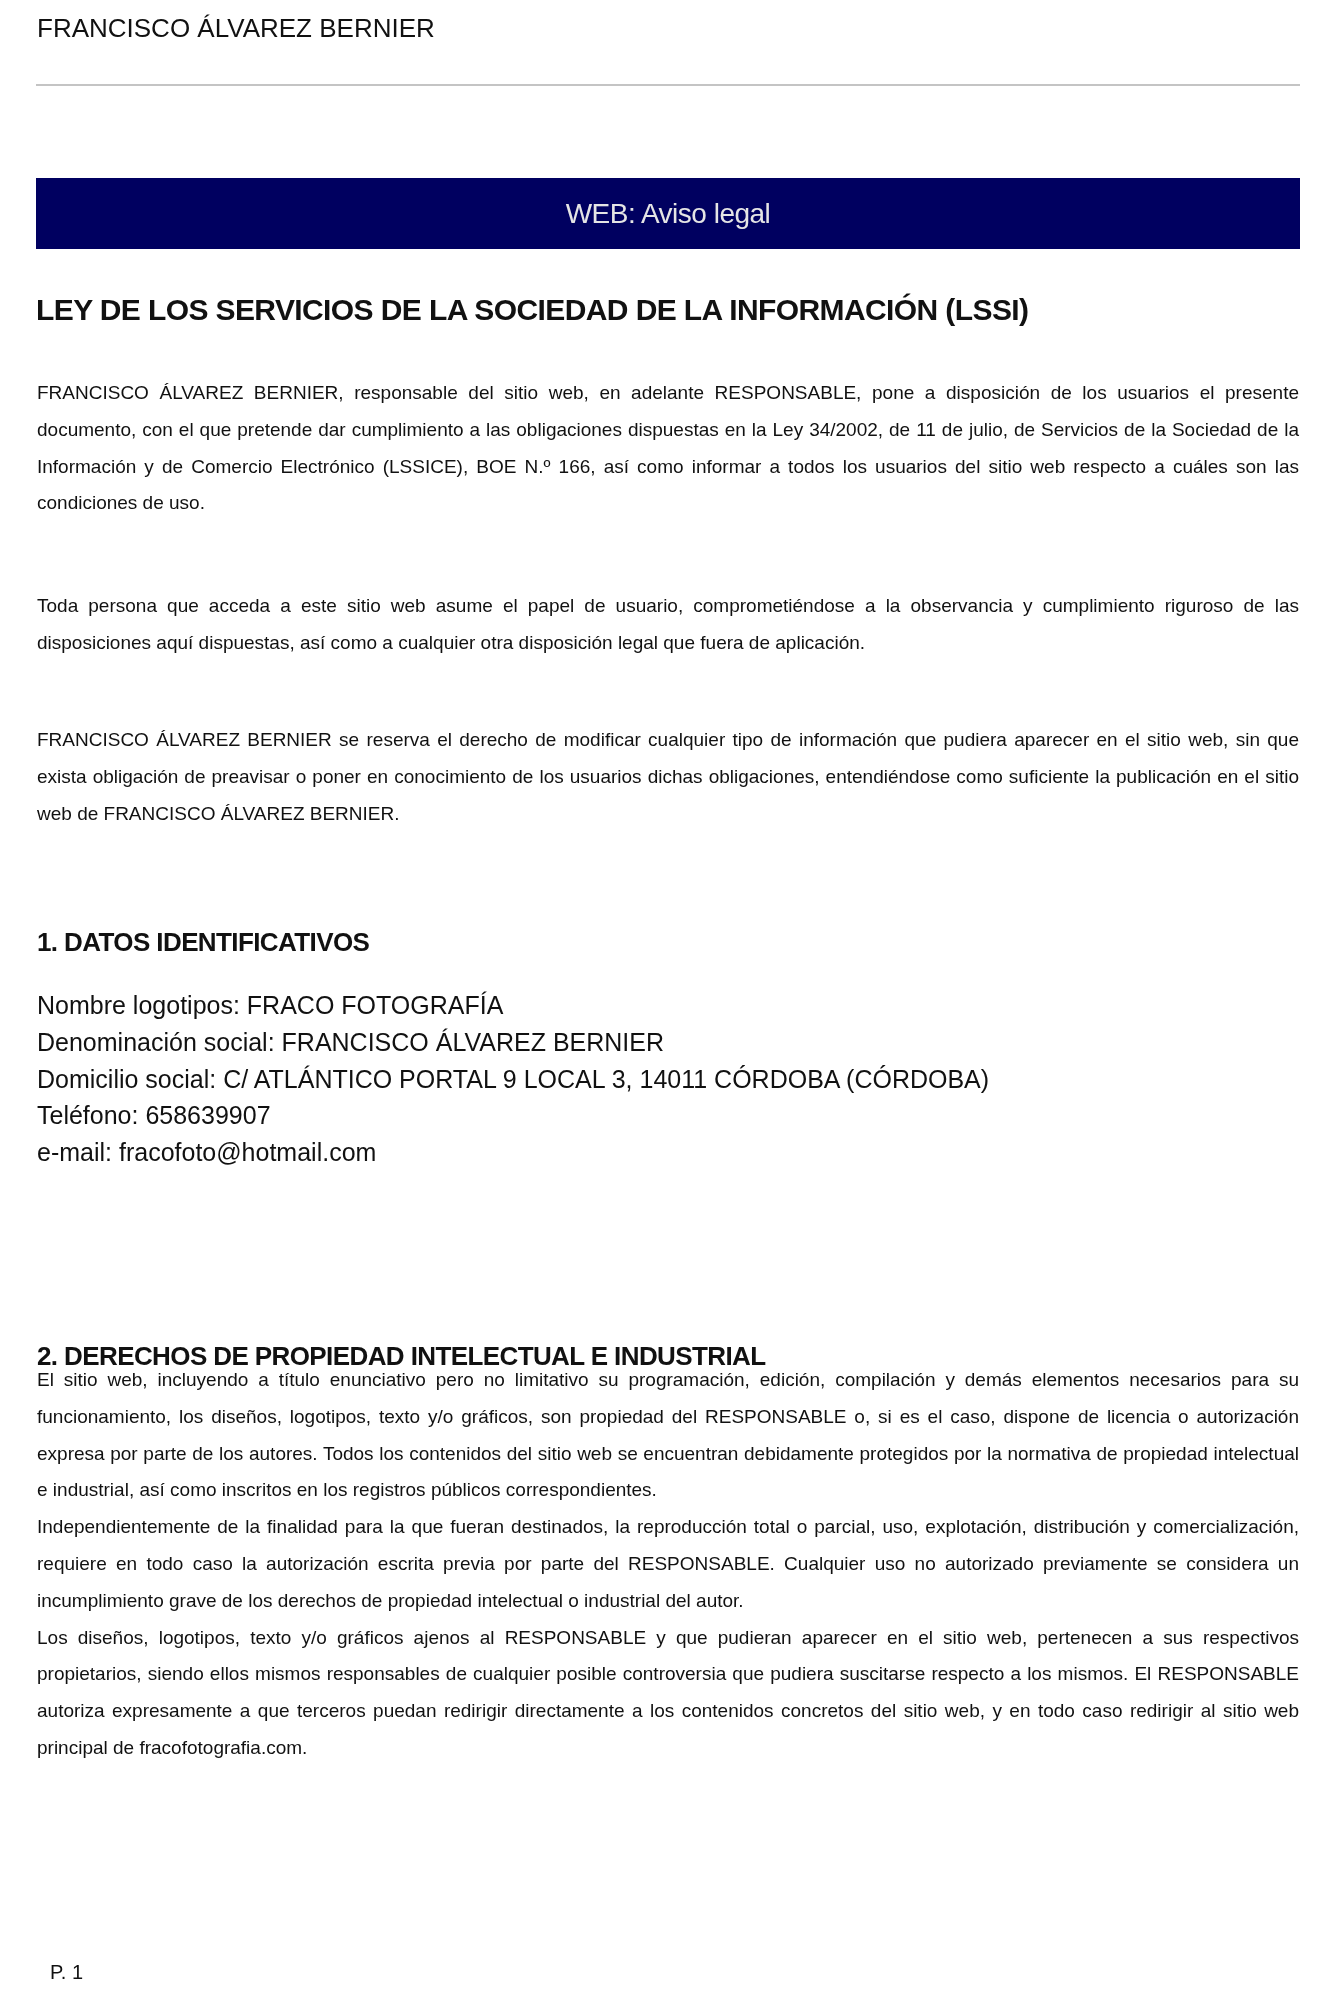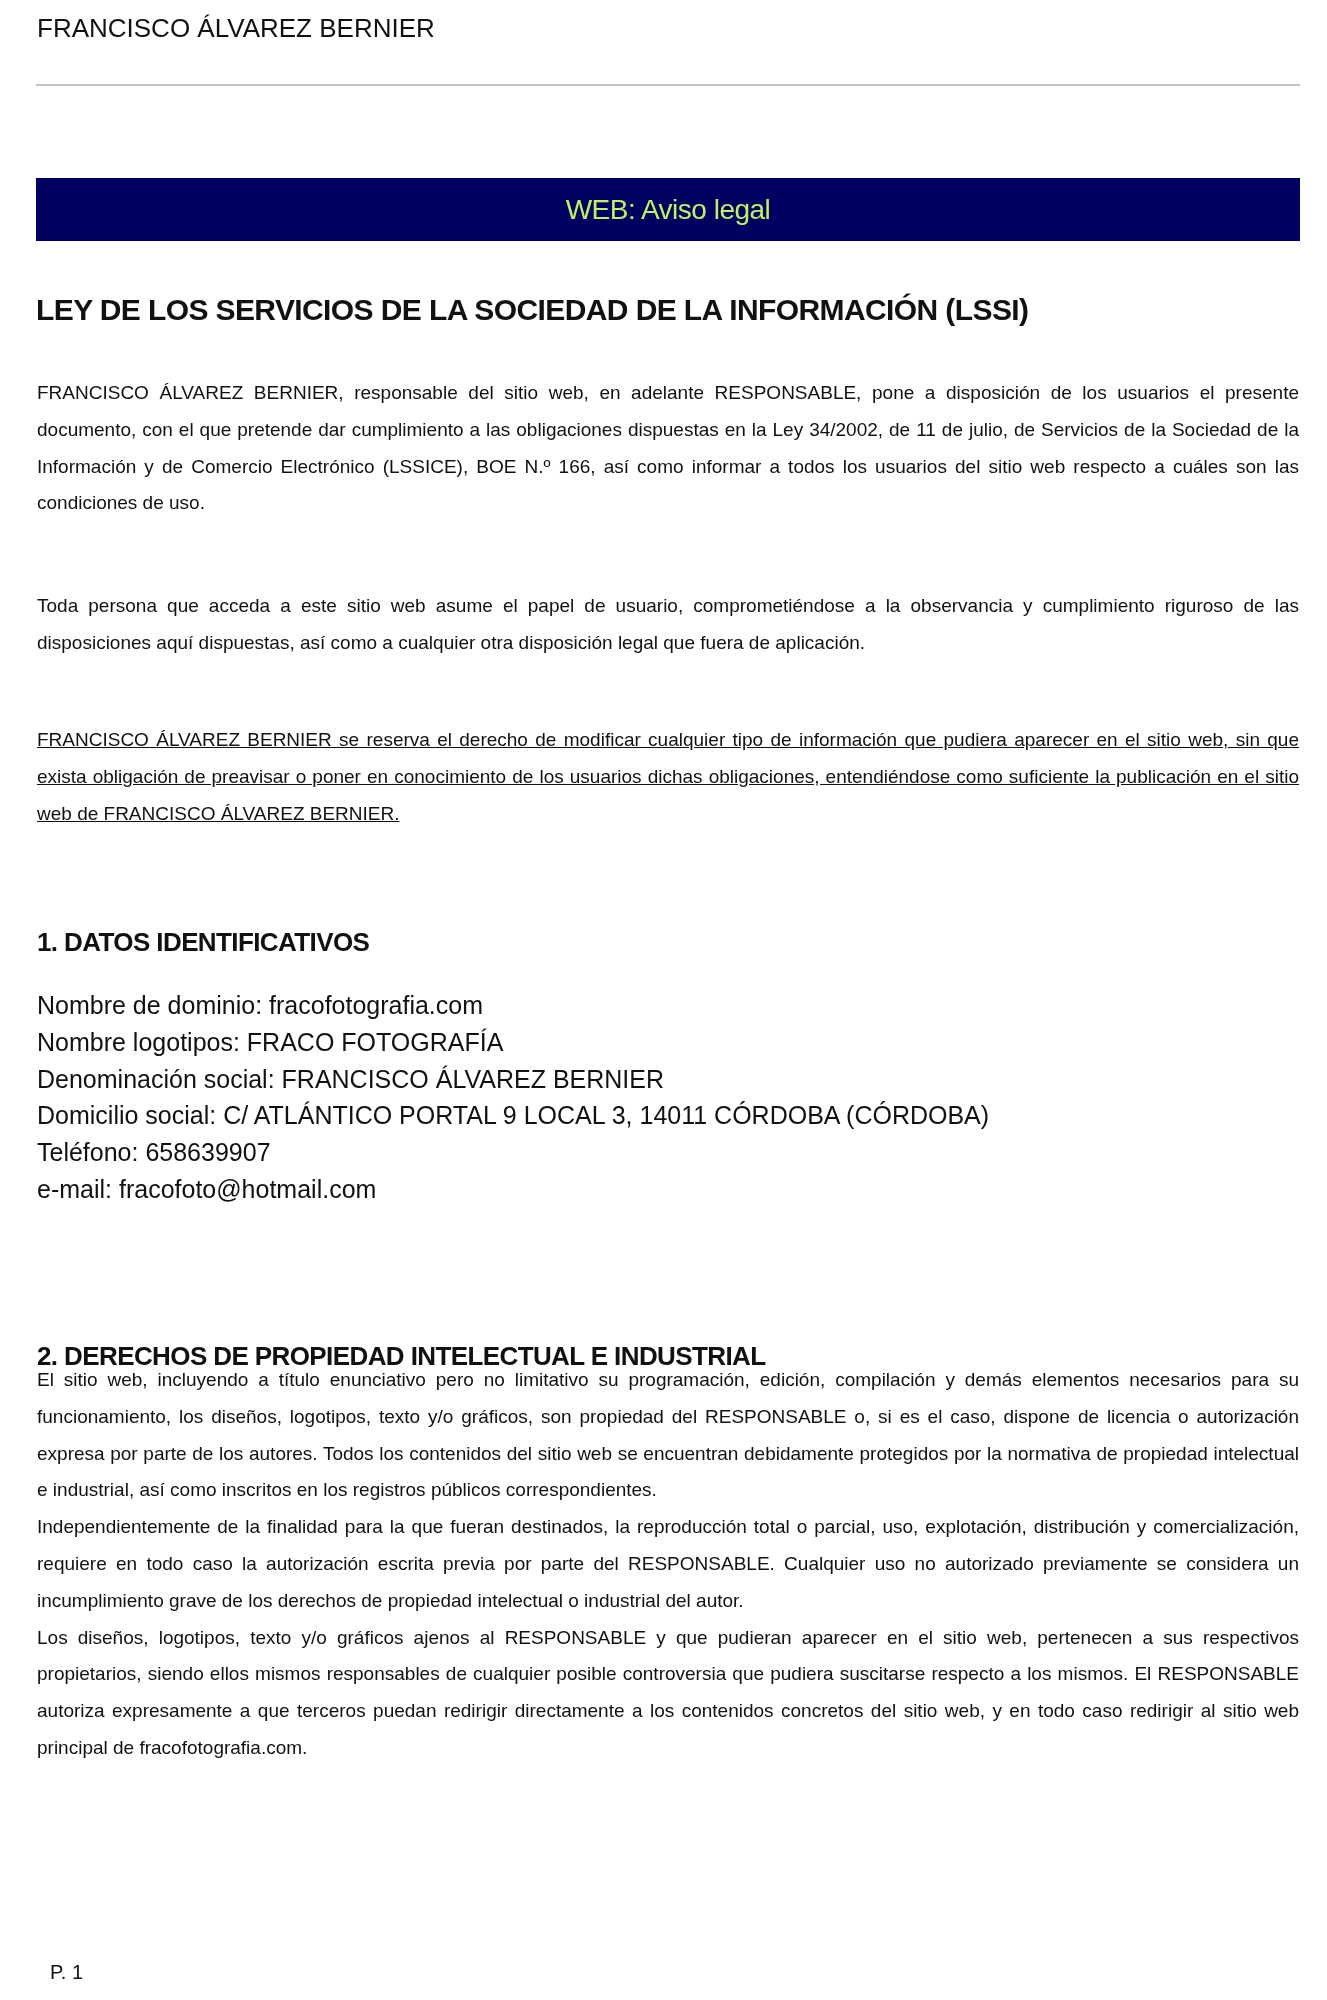--- a/index.html
+++ b/index.html
@@ -29,23 +29,23 @@
       top: 84px;
       width: 1264px;
       height: 0;
       border-top: 2px solid #c4c4c4;
     }
     .banner {
       position: absolute;
       left: 36px;
       top: 178px;
       width: 1264px;
-      height: 63px;
+      height: 71px;
       background: #000060;
-      color: #bef264;
+      color: #e5e5e5;
       display: flex;
       align-items: center;
       justify-content: center;
       font-size: 28px;
       letter-spacing: -0.5px;
     }
     .law-title {
       position: absolute;
       left: 36px;
       top: 293px;
@@ -59,21 +59,21 @@
       position: absolute;
       left: 37px;
       width: 1262px;
       font-size: 19px;
       line-height: 36.8px;
       text-align: justify;
       margin: 0;
     }
     #p1 { top: 375px; }
     #p2 { top: 588px; }
-    #p3 { top: 722px; text-decoration: underline; }
+    #p3 { top: 722px; }
     .section-heading {
       position: absolute;
       left: 37px;
       font-size: 26px;
       font-weight: bold;
       line-height: 34px;
       letter-spacing: -0.6px;
     }
     #h1 { top: 925px; }
     .id-list {
@@ -110,21 +110,20 @@
 
 <div class="law-title">LEY DE LOS SERVICIOS DE LA SOCIEDAD DE LA INFORMACIÓN (LSSI)</div>
 
 <p class="para" id="p1">FRANCISCO ÁLVAREZ BERNIER, responsable del sitio web, en adelante RESPONSABLE, pone a disposición de los usuarios el presente documento, con el que pretende dar cumplimiento a las obligaciones dispuestas en la Ley 34/2002, de 11 de julio, de Servicios de la Sociedad de la Información y de Comercio Electrónico (LSSICE), BOE N.º 166, así como informar a todos los usuarios del sitio web respecto a cuáles son las condiciones de uso.</p>
 <p class="para" id="p2">Toda persona que acceda a este sitio web asume el papel de usuario, comprometiéndose a la observancia y cumplimiento riguroso de las disposiciones aquí dispuestas, así como a cualquier otra disposición legal que fuera de aplicación.</p>
 <p class="para" id="p3">FRANCISCO ÁLVAREZ BERNIER se reserva el derecho de modificar cualquier tipo de información que pudiera aparecer en el sitio web, sin que exista obligación de preavisar o poner en conocimiento de los usuarios dichas obligaciones, entendiéndose como suficiente la publicación en el sitio web de FRANCISCO ÁLVAREZ BERNIER.</p>
 
 <div class="section-heading" id="h1">1. DATOS IDENTIFICATIVOS</div>
 
 <ul class="id-list">
-  <li>Nombre de dominio: fracofotografia.com</li>
   <li>Nombre logotipos: FRACO FOTOGRAFÍA</li>
   <li>Denominación social: FRANCISCO ÁLVAREZ BERNIER</li>
   <li>Domicilio social: C/ ATLÁNTICO PORTAL 9 LOCAL 3, 14011 CÓRDOBA (CÓRDOBA)</li>
   <li>Teléfono: 658639907</li>
   <li>e-mail: fracofoto@hotmail.com</li>
 </ul>
 
 <div class="section-heading" id="h2">2. DERECHOS DE PROPIEDAD INTELECTUAL E INDUSTRIAL</div>
 
 <div class="para" id="s2p1">

